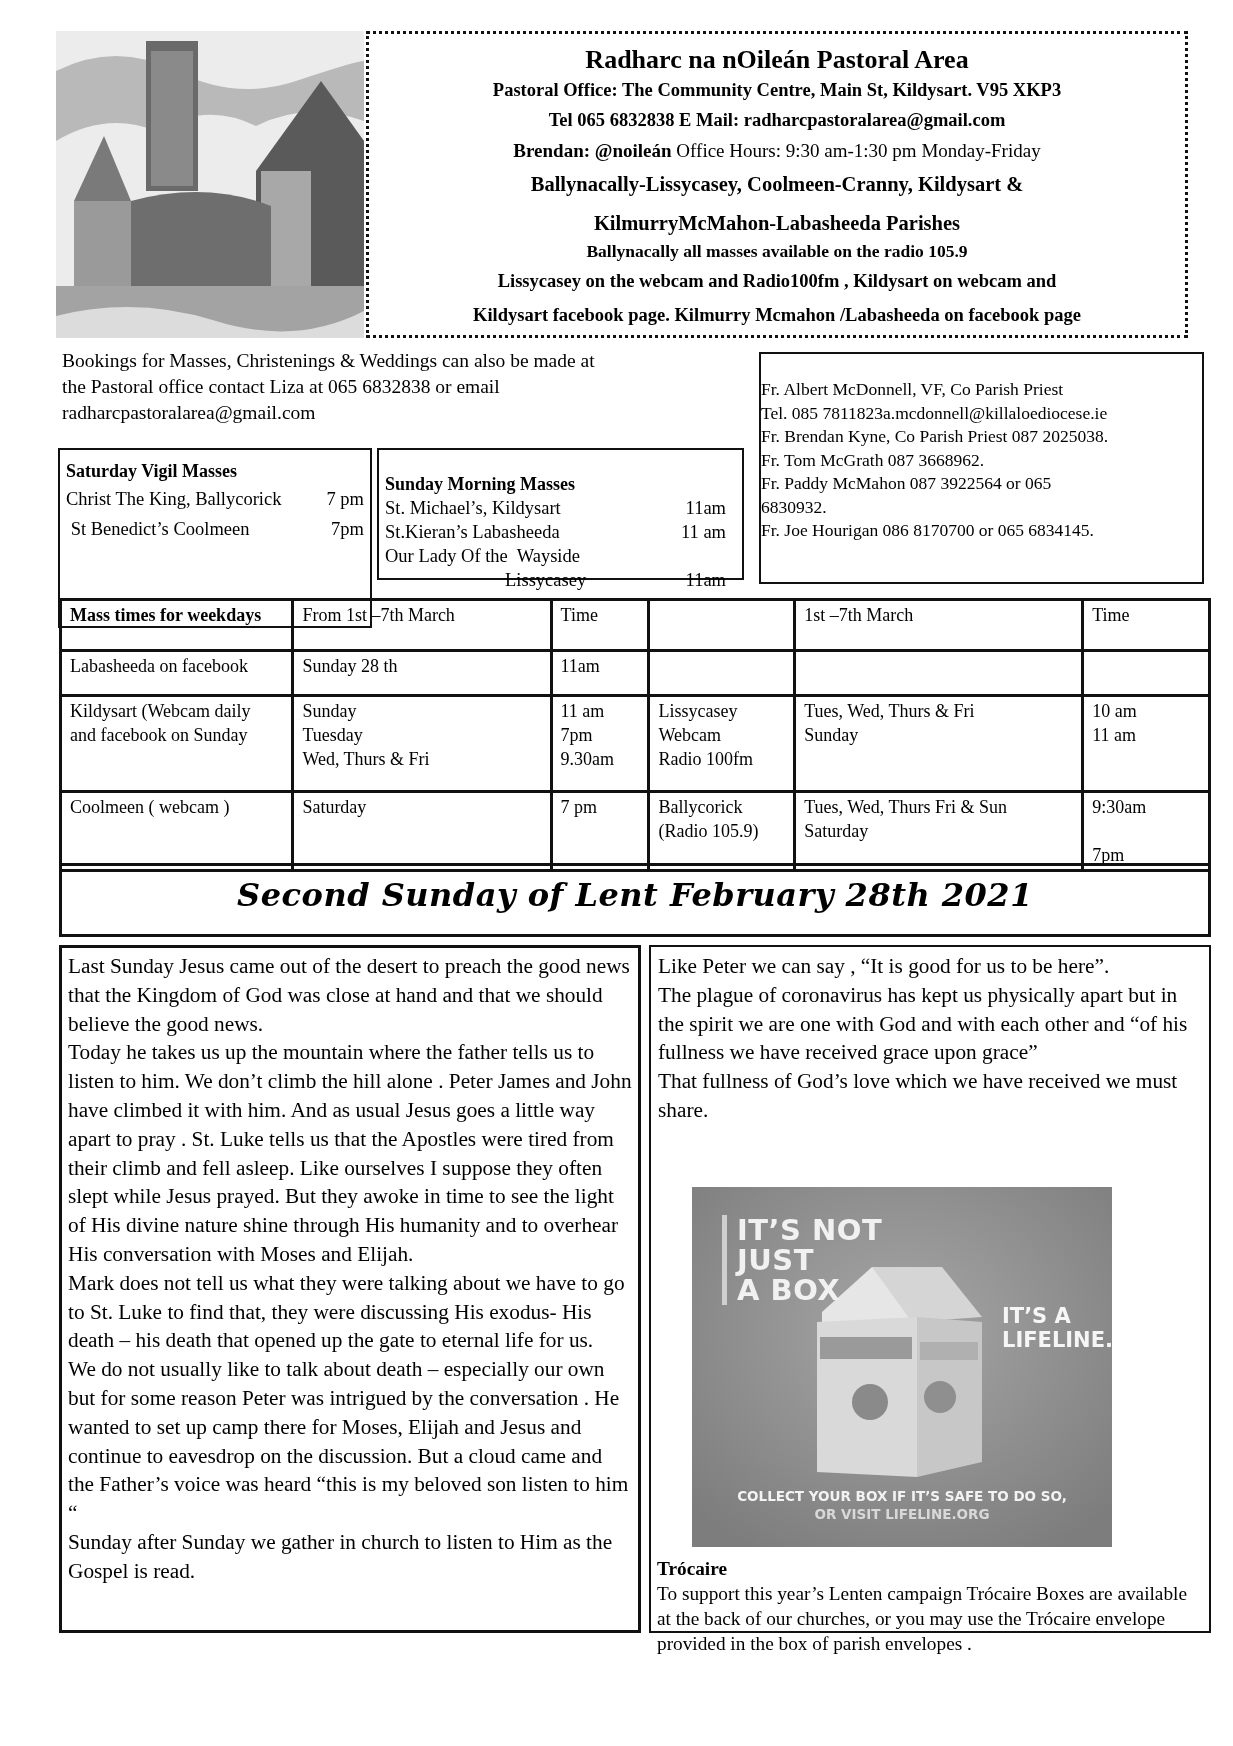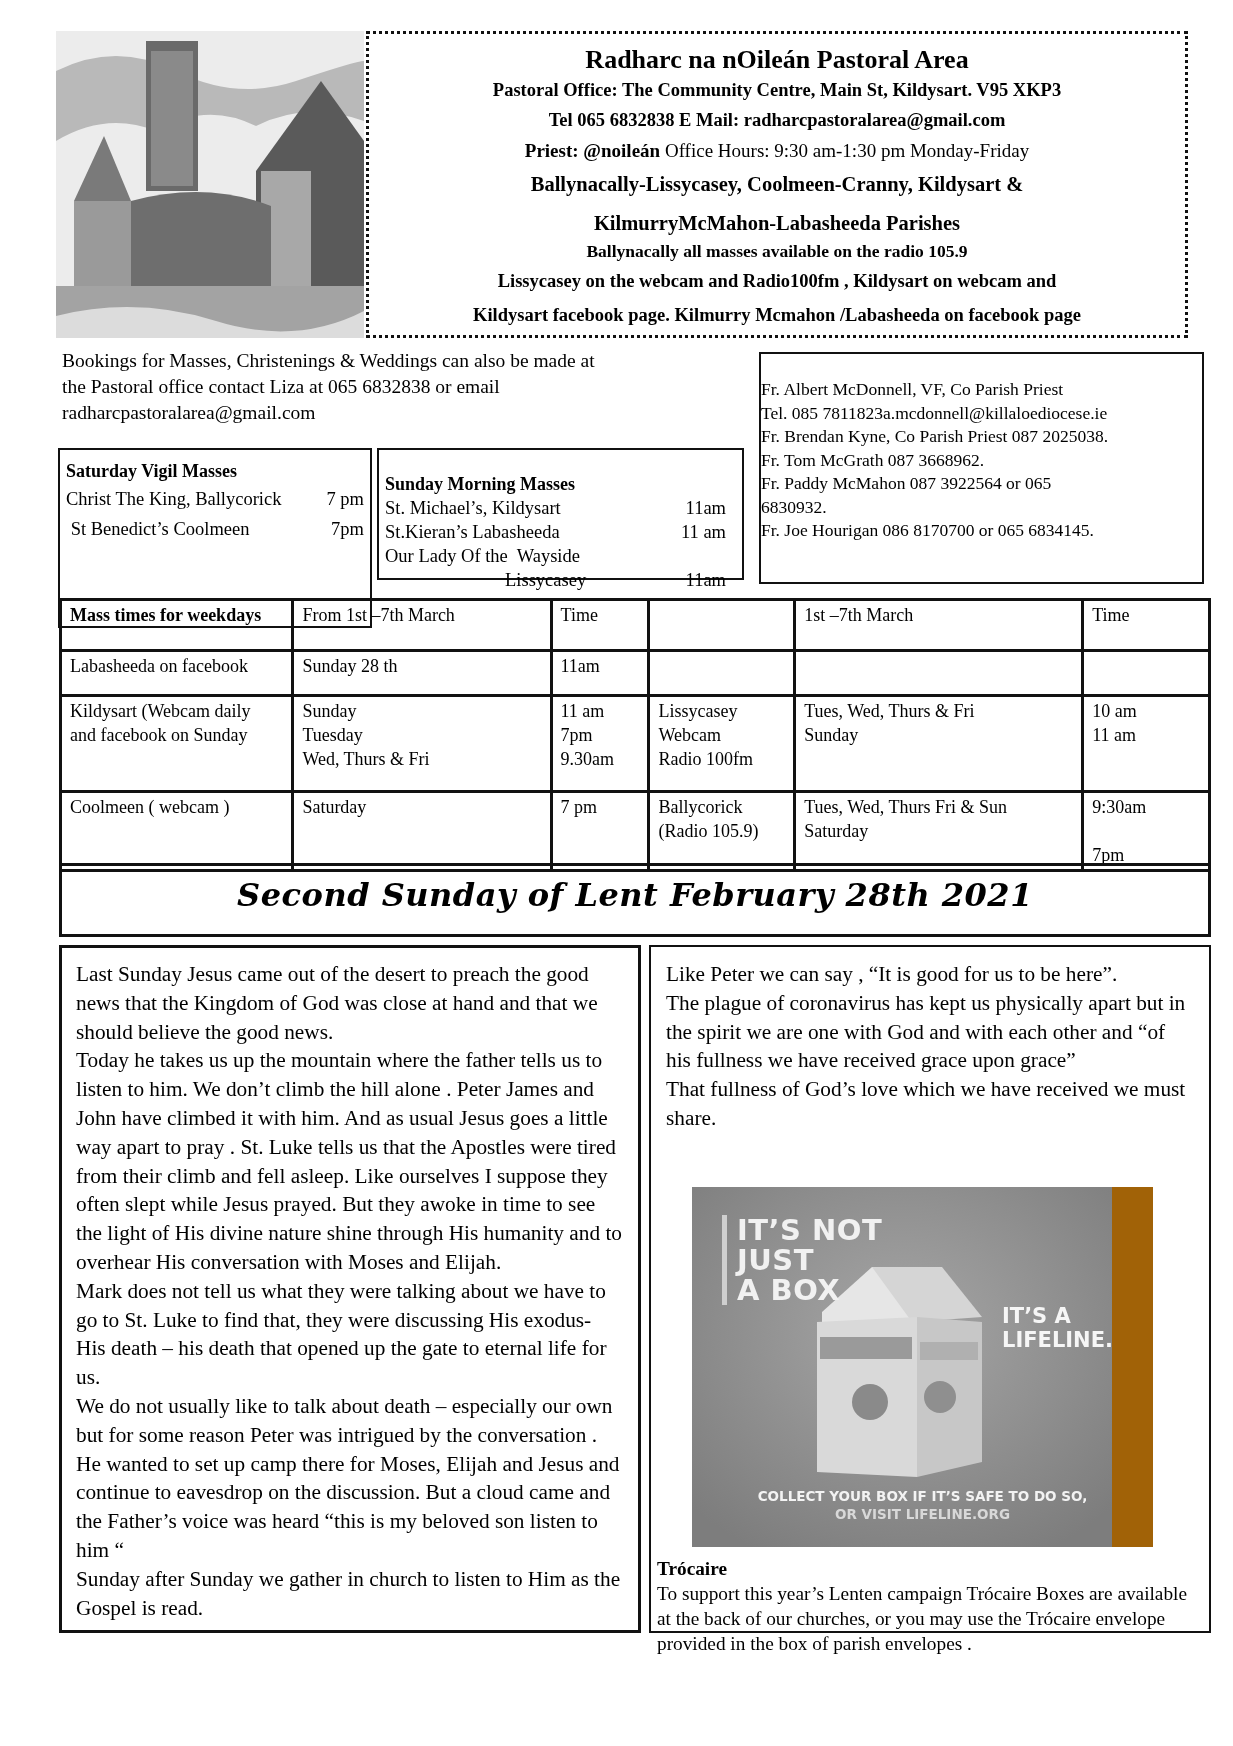--- a/index.html
+++ b/index.html
@@ -71,27 +71,26 @@
   #col-left {
     left: 59px; top: 945px; width: 582px; height: 688px;
     border: 3px solid #111; box-sizing: border-box; padding: 4px 6px;
     font-size: 21.3px; line-height: 28.8px;
   }
   #col-right {
     left: 649px; top: 945px; width: 562px; height: 688px;
     border: 2px solid #111; box-sizing: border-box; padding: 5px 7px;
     font-size: 21.3px; line-height: 28.8px;
   }
-  .para { white-space: pre-line; margin: 8px; }
+  .para { white-space: pre-line; margin: 0; }
 
   
   #ad {
     left: 692px; top: 1187px; width: 420px; height: 360px; background: #a16207;
     overflow: hidden;
-    padding-left: 41px;
   }
   #ad .big { position: absolute; left: 30px; top: 28px; color: #f1f1f1; font-family: "DejaVu Sans", sans-serif; font-weight: bold; font-size: 29px; line-height: 30px; border-left: 5px solid #cfcfcf; padding-left: 10px; letter-spacing: 0.5px; }
   #ad .life { position: absolute; left: 310px; top: 117px; color: #f6f6f6; font-family: "DejaVu Sans", sans-serif; font-weight: bold; font-size: 21px; line-height: 24px; }
   #ad .collect { position: absolute; left: 0; right: 0; top: 300px; text-align: center; color: #f3f3f3; font-family: "DejaVu Sans", sans-serif; font-weight: bold; font-size: 13.5px; line-height: 18px; }
   #ad .collect .sub { color: #d8d8d8; }
   #ad svg { position: absolute; left: 0; top: 0; }
 
   #troc { left: 657px; top: 1556px; width: 545px; font-size: 19.3px; line-height: 25px; }
   #troc .h { font-weight: bold; }
 </style>
@@ -111,21 +110,21 @@
     <path d="M75 170 Q150 150 215 175 L215 270 L75 270 Z" fill="#6e6e6e"></path>
     <rect x="0" y="255" width="308" height="52" fill="#a3a3a3"></rect>
     <path d="M0 285 Q80 265 160 290 T308 280 L308 307 L0 307 Z" fill="#dcdcdc"></path>
   </svg>
 </div>
 
 <div id="hdr" class="abs">
   <div class="t1">Radharc na nOileán Pastoral Area</div>
   <div class="t2">Pastoral Office: The Community Centre, Main St, Kildysart. V95 XKP3</div>
   <div class="t3">Tel 065 6832838  E Mail: radharcpastoralarea@gmail.com</div>
-  <div class="t4"><b>Priest: @noileán</b><span> Office Hours:     9:30 am-1:30 pm     Monday-Friday</span></div>
+  <div class="t4"><b>Brendan: @noileán</b><span> Office Hours:     9:30 am-1:30 pm     Monday-Friday</span></div>
   <div class="t5">Ballynacally-Lissycasey, Coolmeen-Cranny, Kildysart &amp;</div>
   <div class="t5" style="margin-top:9px">KilmurryMcMahon-Labasheeda Parishes</div>
   <div class="t6">Ballynacally all masses available on the radio 105.9</div>
   <div class="t7">Lissycasey on the  webcam and Radio100fm , Kildysart on webcam and</div>
   <div class="t7">Kildysart facebook page. Kilmurry Mcmahon /Labasheeda on facebook page</div>
 </div>
 
 <div id="bookings" class="abs">
   <div> Bookings for Masses, Christenings &amp; Weddings  can also be made  at</div>
   <div>the Pastoral office contact Liza at  065 6832838 or email</div>

